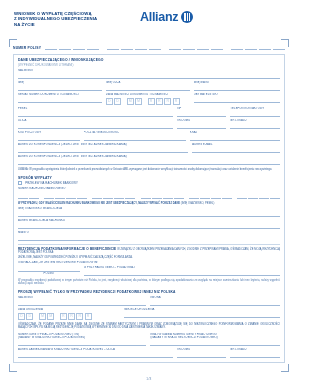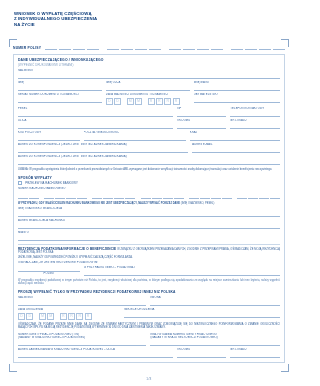--- a/index.html
+++ b/index.html
@@ -93,20 +93,28 @@
 <body>
 
 <div class="page">
 
   <div class="header">
     <div class="doc-title">
       <div>WNIOSEK O WYPŁATĘ CZĘŚCIOWĄ</div>
       <div>Z INDYWIDUALNEGO UBEZPIECZENIA</div>
       <div>NA ŻYCIE</div>
     </div>
+    <div class="logo">
+      <span class="logo-word">Allianz</span>
+      <span class="logo-mark">
+          <i></i>
+          <i></i>
+          <i></i>
+        </span>
+    </div>
   </div>
 
   <div class="frame">
     <span class="crop tl"></span>
     <span class="crop tr"></span>
     <span class="crop bl"></span>
     <span class="crop br"></span>
 
     <div class="policy-row">
       <span class="policy-label">NUMER POLISY</span>

